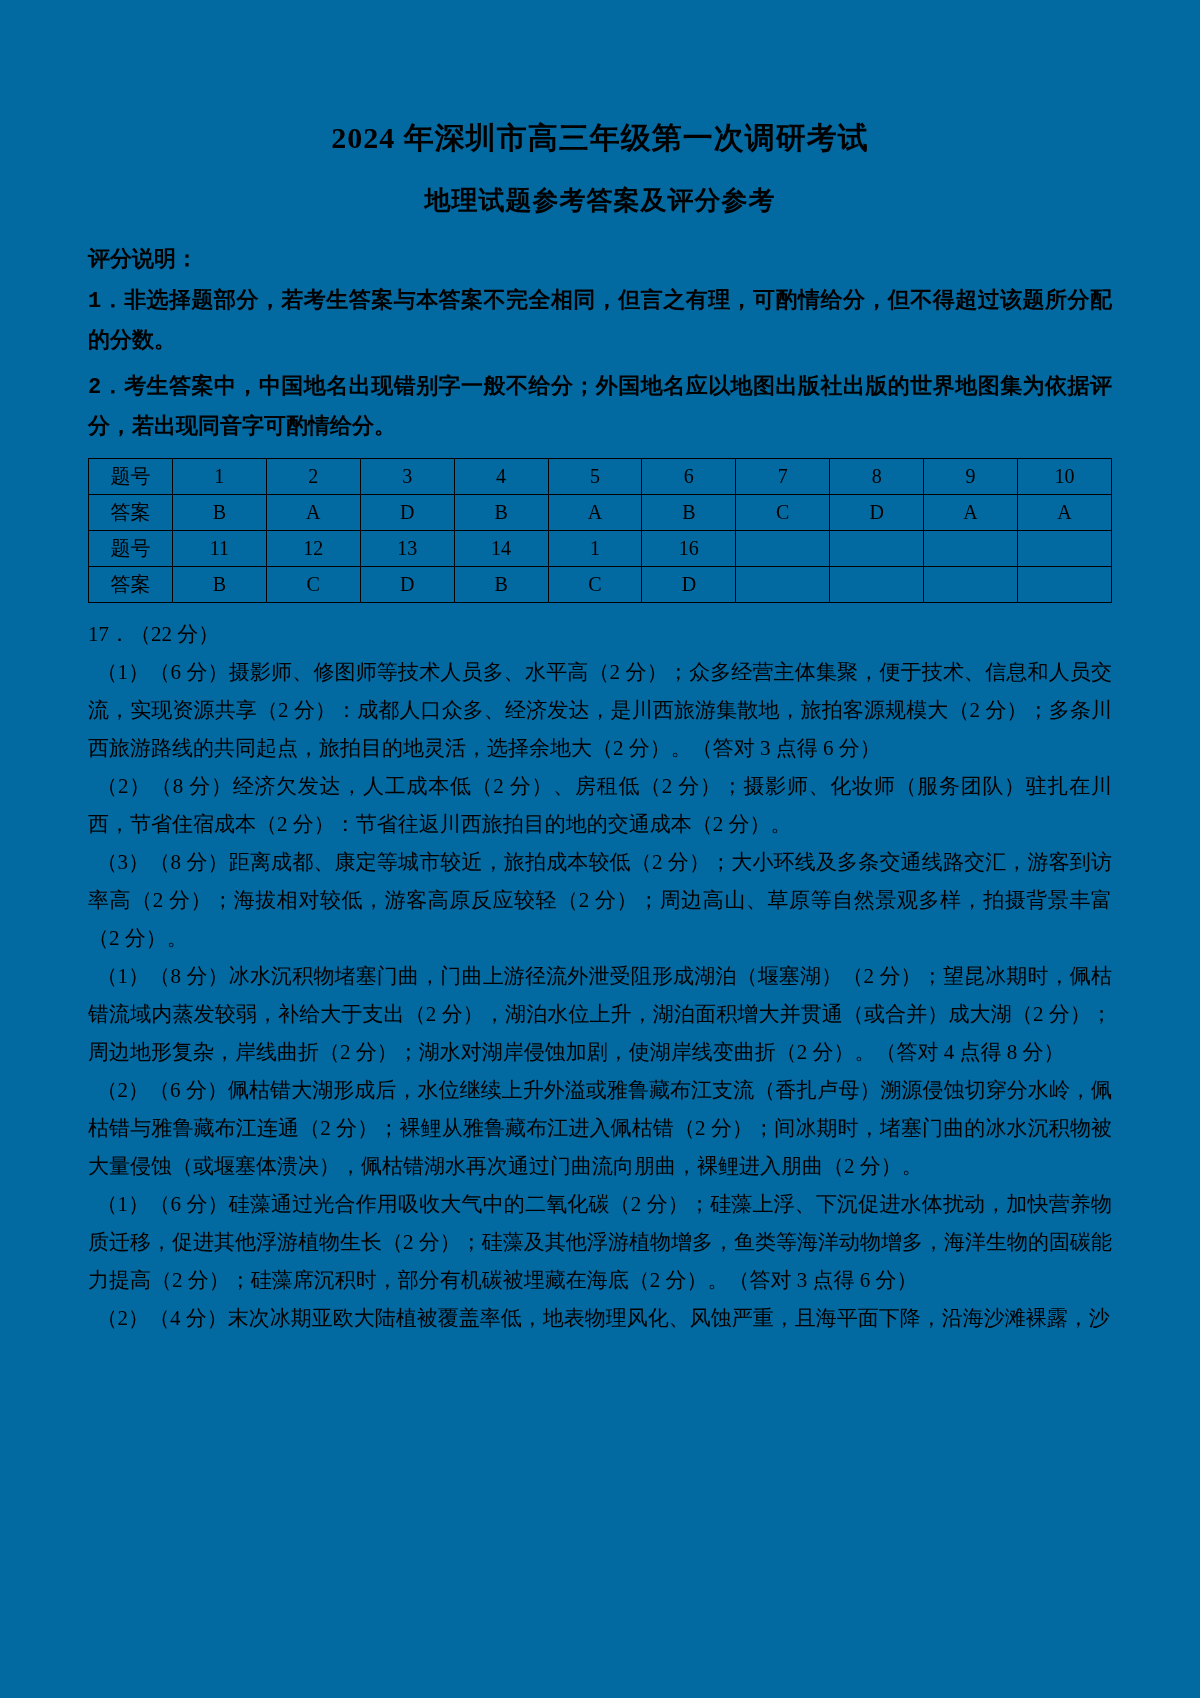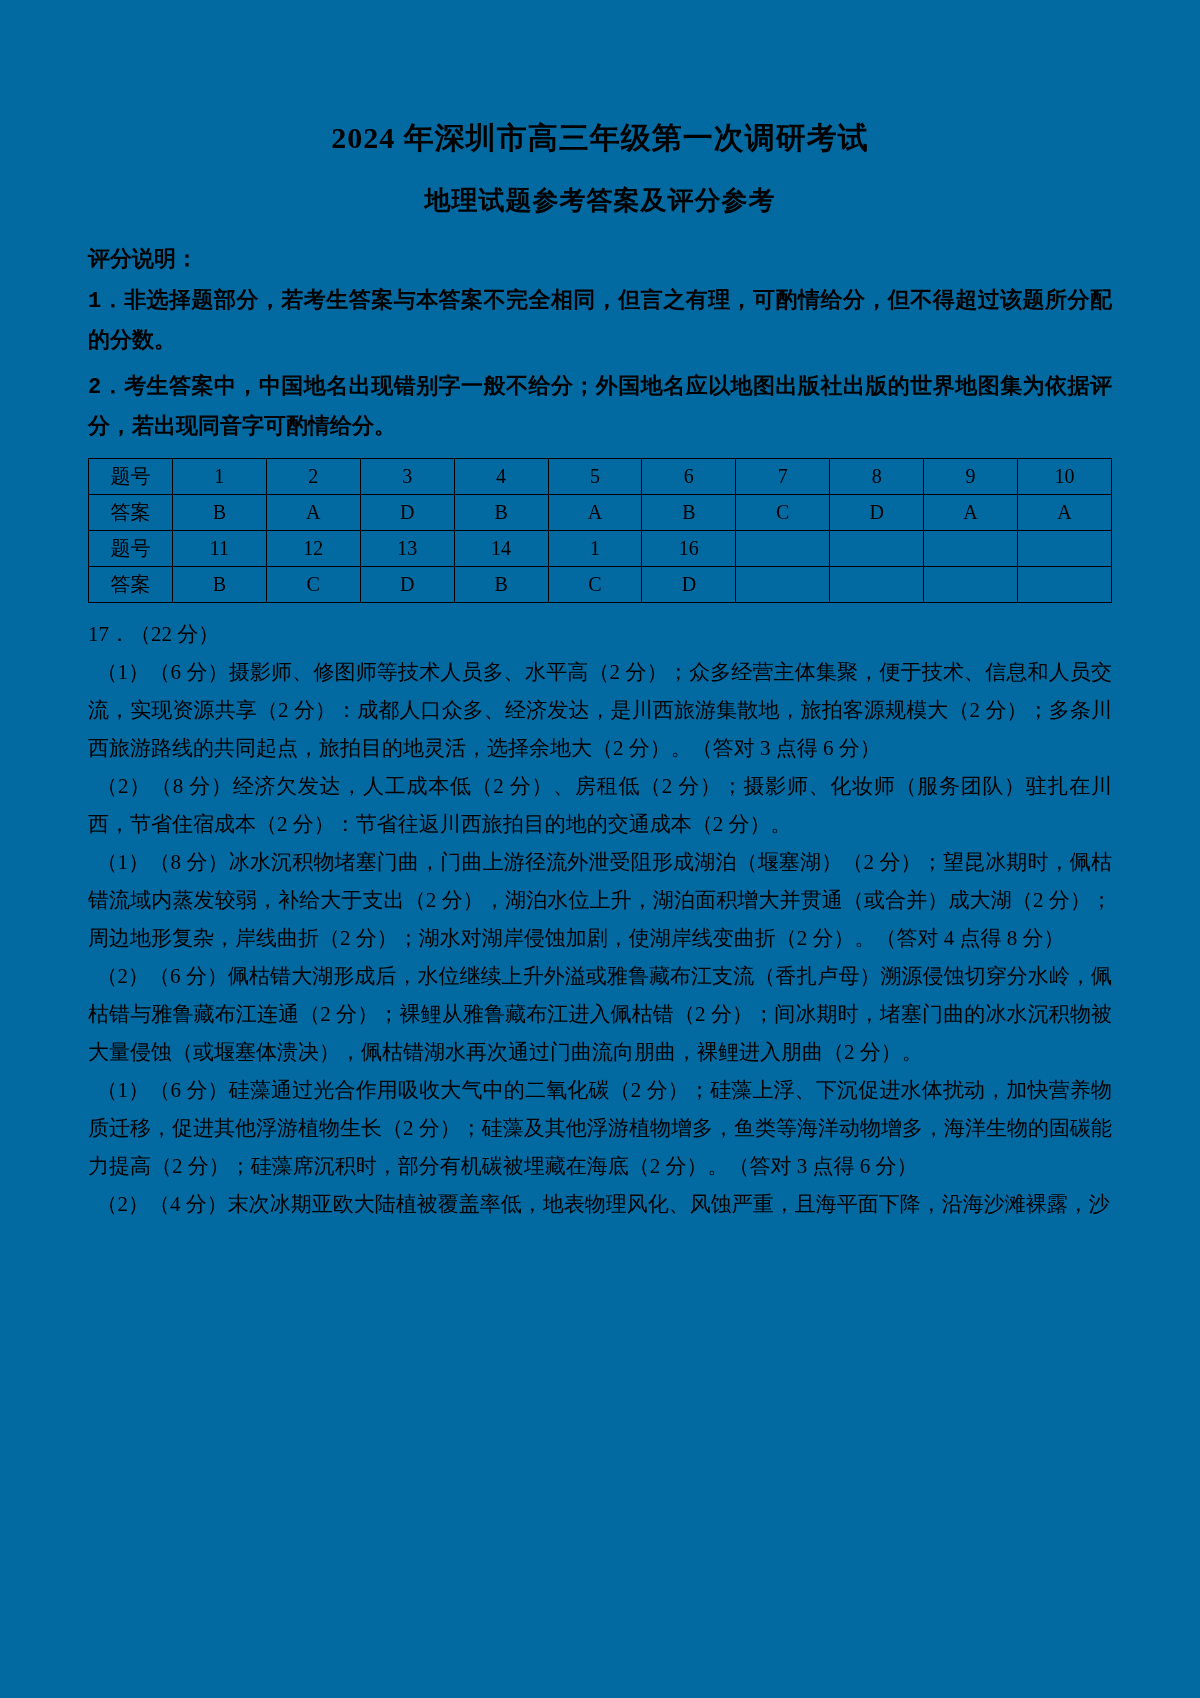--- a/index.html
+++ b/index.html
@@ -137,19 +137,20 @@
           <td></td>
           <td></td>
         </tr>
       </tbody>
   </table>
 
   <div class="questions">
       <p class="q-head">17．（22 分）</p>
       <p class="q-part">（1）（6 分）摄影师、修图师等技术人员多、水平高（2 分）；众多经营主体集聚，便于技术、信息和人员交流，实现资源共享（2 分）：成都人口众多、经济发达，是川西旅游集散地，旅拍客源规模大（2 分）；多条川西旅游路线的共同起点，旅拍目的地灵活，选择余地大（2 分）。（答对 3 点得 6 分）</p>
       <p class="q-part">（2）（8 分）经济欠发达，人工成本低（2 分）、房租低（2 分）；摄影师、化妆师（服务团队）驻扎在川西，节省住宿成本（2 分）：节省往返川西旅拍目的地的交通成本（2 分）。</p>
+      <p class="q-part">（3）（8 分）距离成都、康定等城市较近，旅拍成本较低（2 分）；大小环线及多条交通线路交汇，游客到访率高（2 分）；海拔相对较低，游客高原反应较轻（2 分）；周边高山、草原等自然景观多样，拍摄背景丰富（2 分）。</p>
       <p class="q-part">（1）（8 分）冰水沉积物堵塞门曲，门曲上游径流外泄受阻形成湖泊（堰塞湖）（2 分）；望昆冰期时，佩枯错流域内蒸发较弱，补给大于支出（2 分），湖泊水位上升，湖泊面积增大并贯通（或合并）成大湖（2 分）；周边地形复杂，岸线曲折（2 分）；湖水对湖岸侵蚀加剧，使湖岸线变曲折（2 分）。（答对 4 点得 8 分）</p>
       <p class="q-part">（2）（6 分）佩枯错大湖形成后，水位继续上升外溢或雅鲁藏布江支流（香扎卢母）溯源侵蚀切穿分水岭，佩枯错与雅鲁藏布江连通（2 分）；裸鲤从雅鲁藏布江进入佩枯错（2 分）；间冰期时，堵塞门曲的冰水沉积物被大量侵蚀（或堰塞体溃决），佩枯错湖水再次通过门曲流向朋曲，裸鲤进入朋曲（2 分）。</p>
       <p class="q-part">（1）（6 分）硅藻通过光合作用吸收大气中的二氧化碳（2 分）；硅藻上浮、下沉促进水体扰动，加快营养物质迁移，促进其他浮游植物生长（2 分）；硅藻及其他浮游植物增多，鱼类等海洋动物增多，海洋生物的固碳能力提高（2 分）；硅藻席沉积时，部分有机碳被埋藏在海底（2 分）。（答对 3 点得 6 分）</p>
       <p class="q-part">（2）（4 分）末次冰期亚欧大陆植被覆盖率低，地表物理风化、风蚀严重，且海平面下降，沿海沙滩裸露，沙</p>
     </div>
 
 </div>
 
 </body></html>

